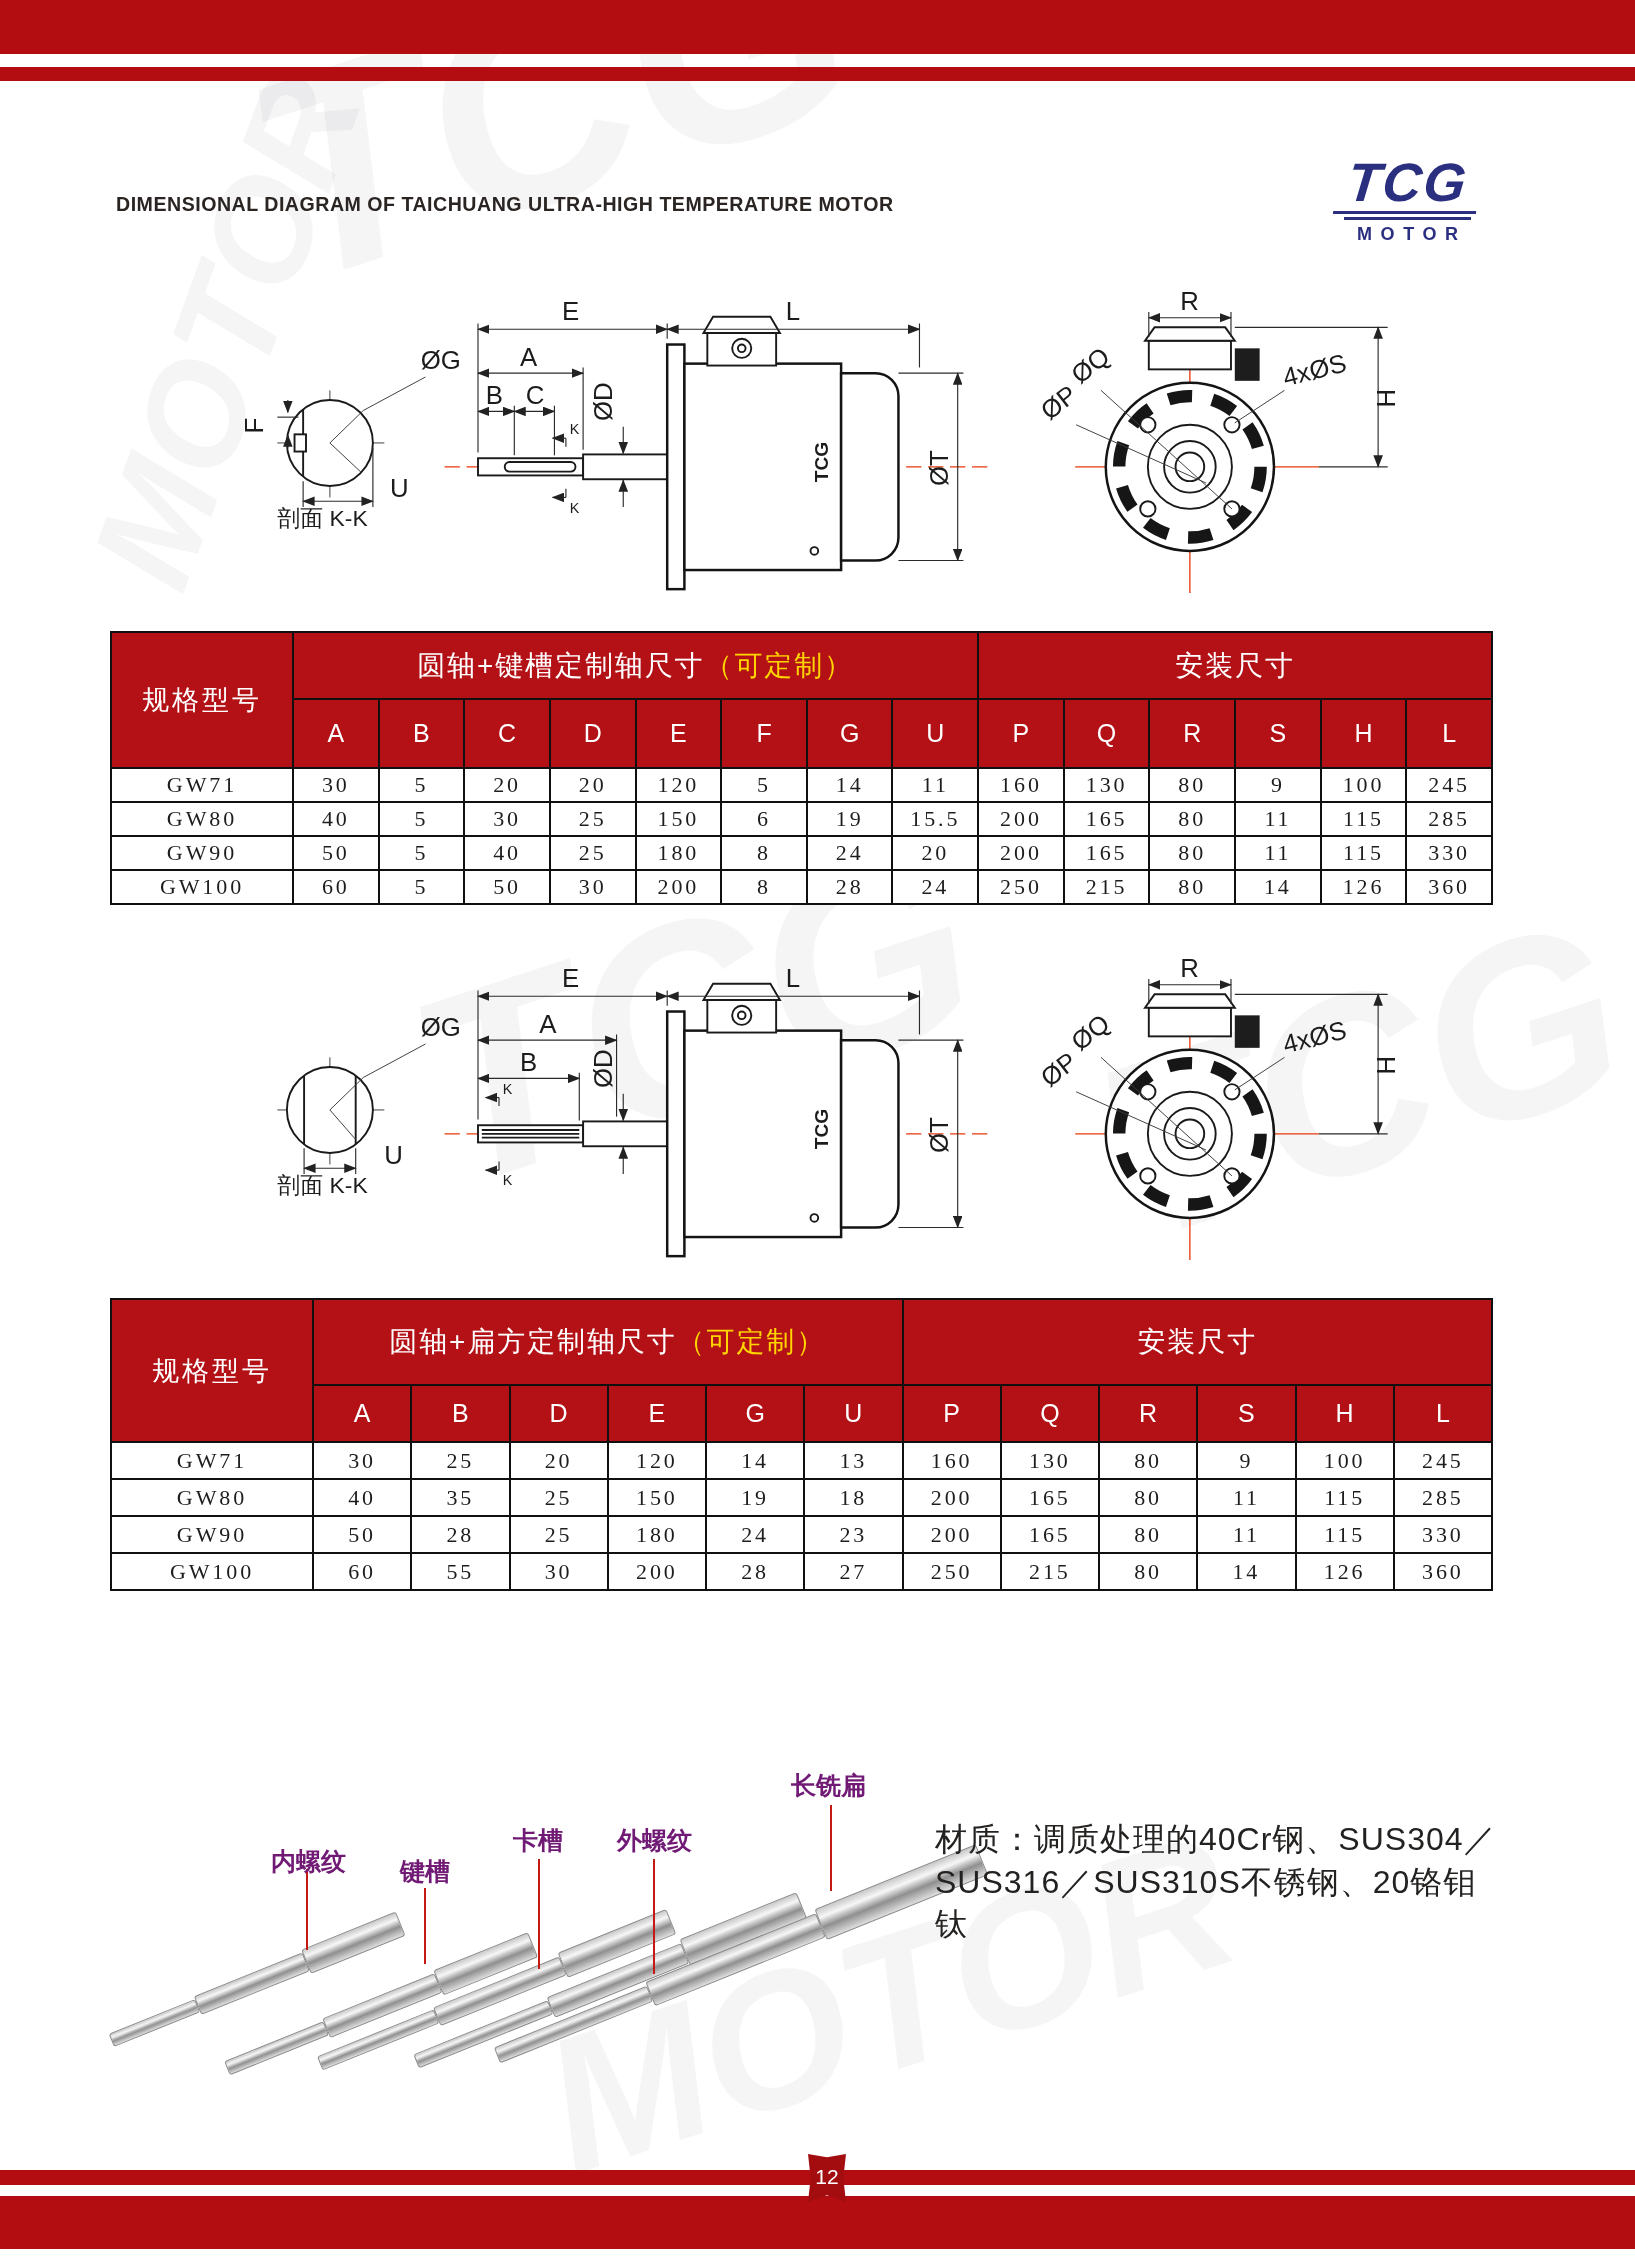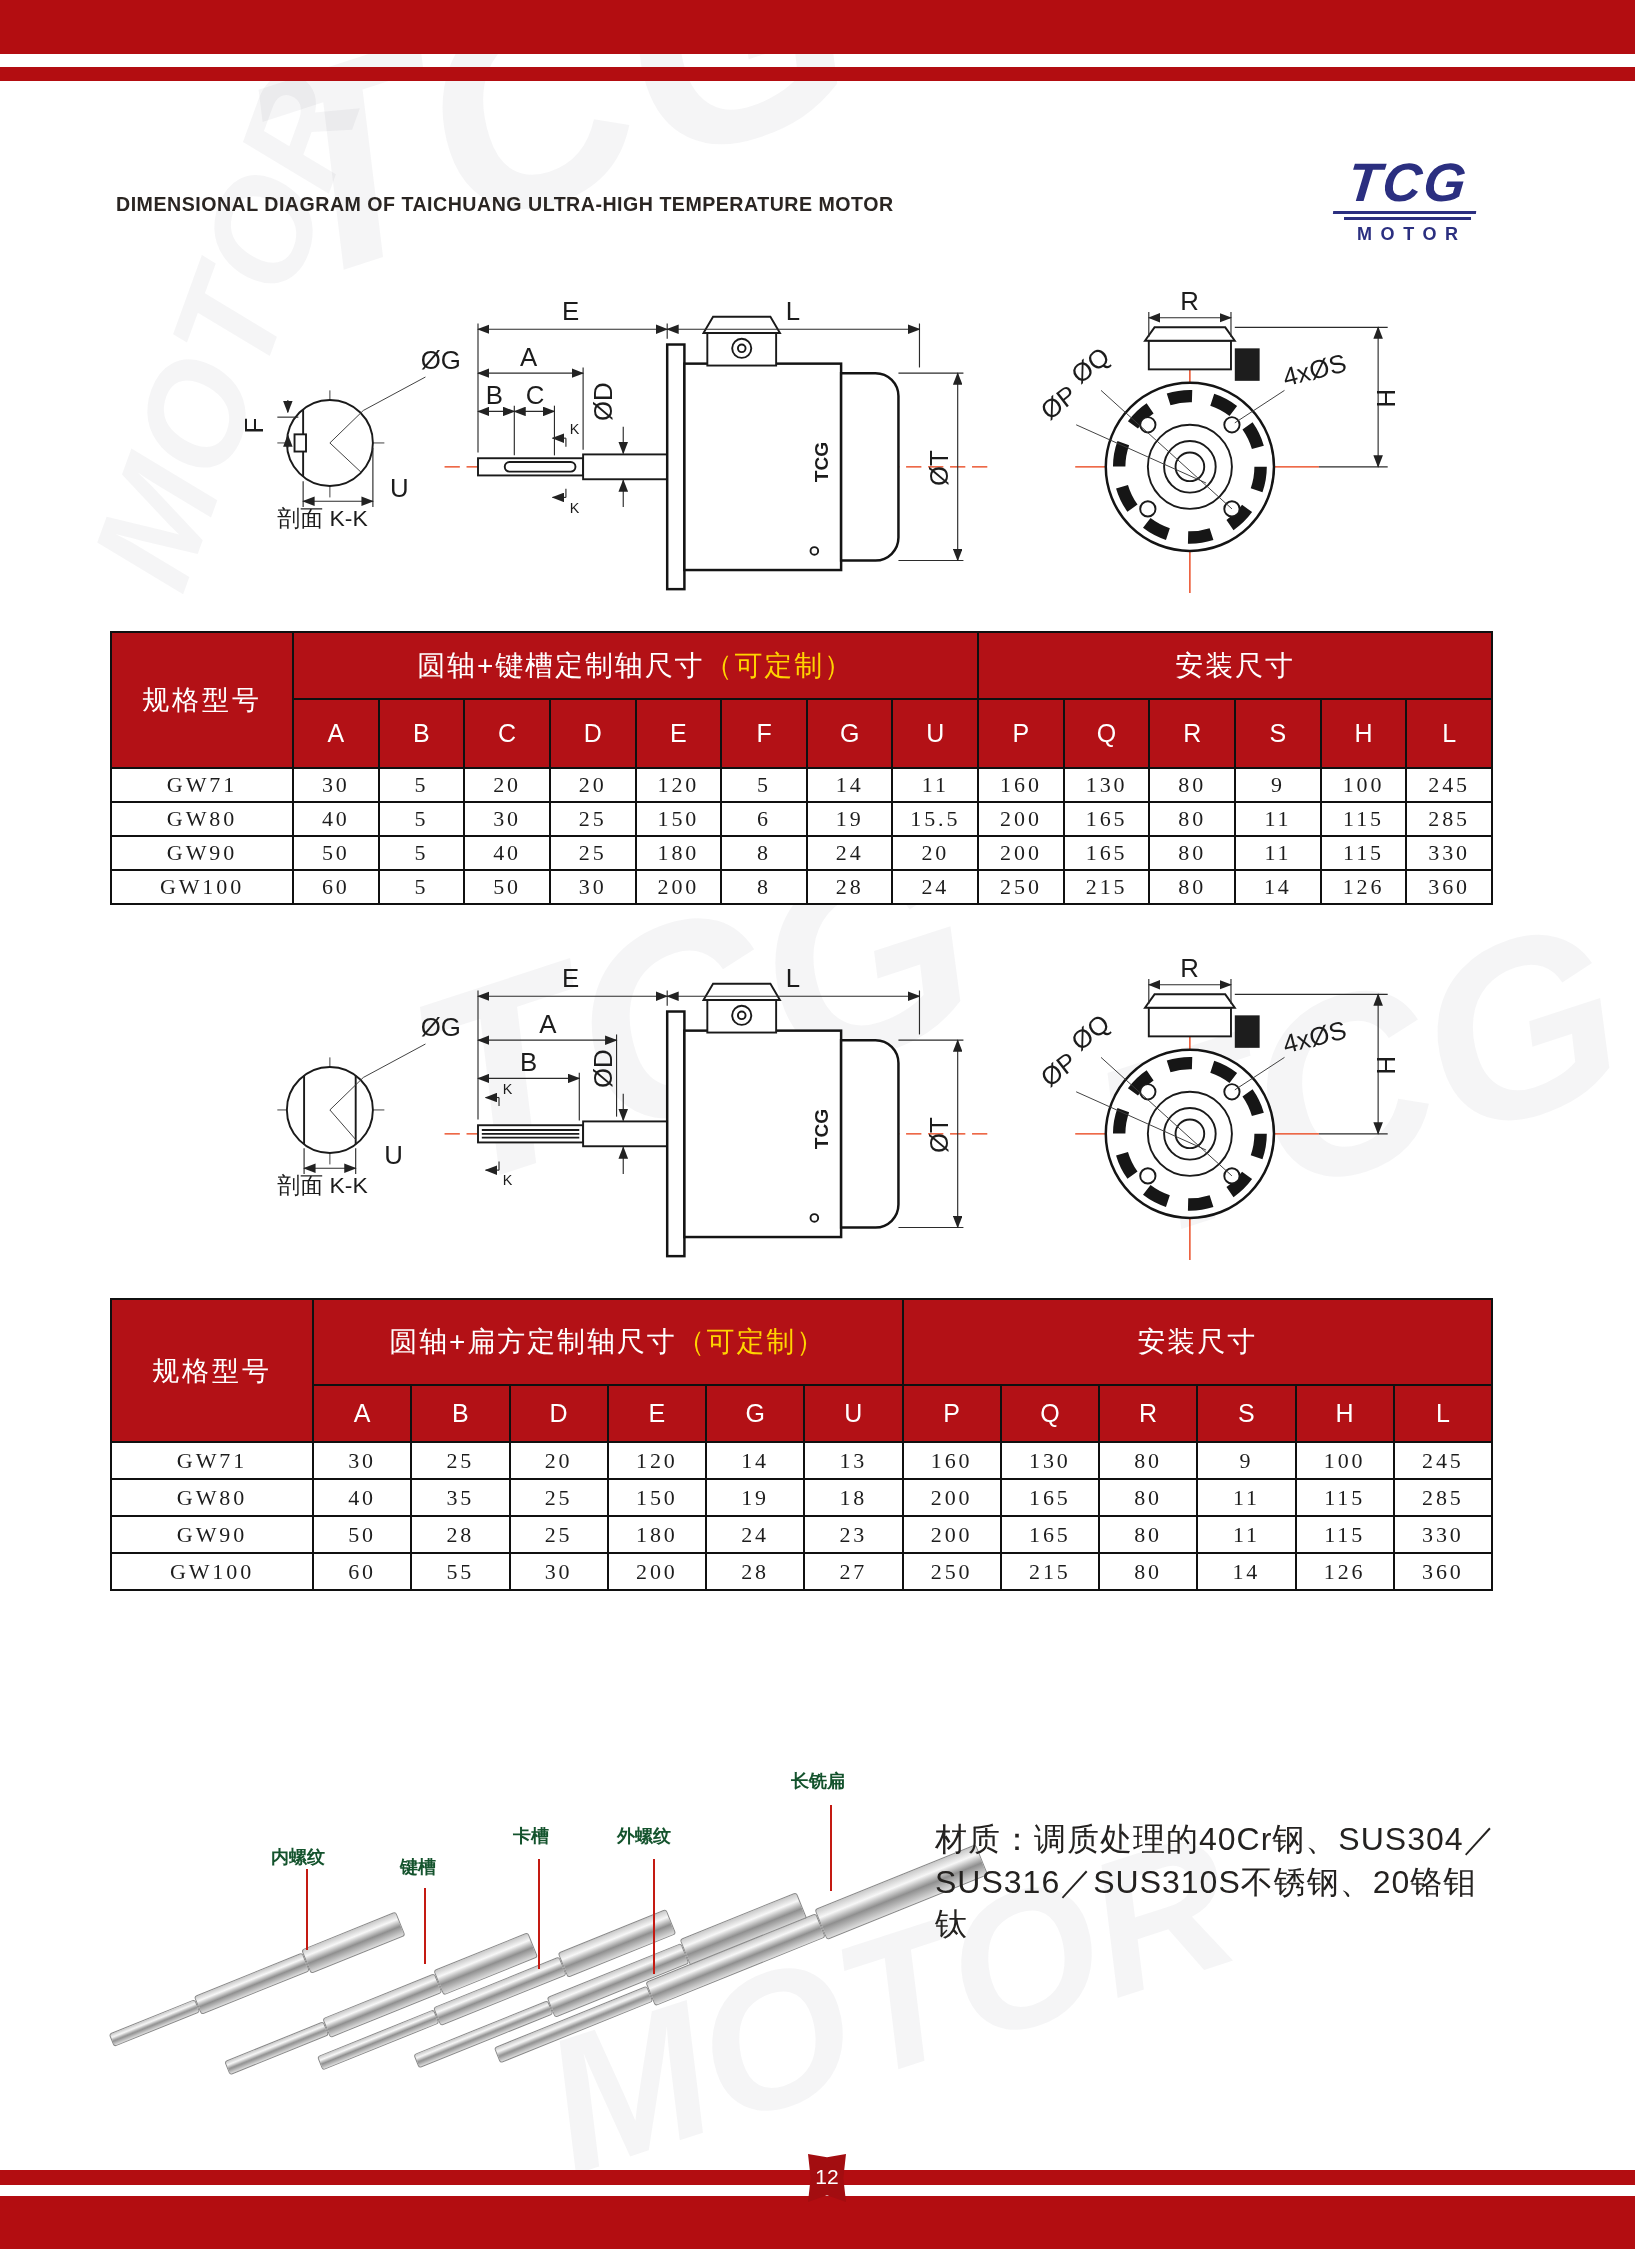--- a/index.html
+++ b/index.html
@@ -51,21 +51,21 @@
   table.spec td{background:#fff;font-family:"Liberation Serif","DejaVu Serif",serif;
       font-size:22px;letter-spacing:2.9px;color:#1d1d1d;}
   #table1 tr.r1{height:67px;} #table1 tr.r2{height:69px;} #table1 tbody tr{height:34px;}
   #table2 tr.r1{height:86px;} #table2 tr.r2{height:57px;} #table2 tbody tr{height:37px;}
   
   .shaft{position:absolute;display:flex;align-items:center;transform:rotate(-22deg);}
   .seg{background:linear-gradient(180deg,#c9c9c9 0%,#f7f7f7 28%,#8f8f8f 60%,#dedede 100%);
        border:1px solid #8a8a8a;border-radius:2.9px;}
   .leader{position:absolute;width:2.4px;background:#c41a12;}
   .shaft-label{position:absolute;font-family:Liberation Sans, sans-serif;
-       font-weight:bold;font-size:18px;color:#14532d;white-space:nowrap;}
+       font-weight:bold;font-size:25px;color:#701a75;white-space:nowrap;}
   
   .mat-head{left:935px;top:1742px;font-size:43px;font-weight:bold;letter-spacing:1.9px;
        font-family:"Liberation Serif","DejaVu Serif",serif;color:#151210;}
   .mat-body{left:935px;top:1818px;width:566px;font-size:32px;line-height:1.33;
        color:#242220;letter-spacing:1px;}
   .mat-note{left:929px;top:1961px;font-size:35px;font-weight:bold;letter-spacing:1.9px;
        font-family:"Liberation Serif","DejaVu Serif",serif;color:#e00404;}
 </style>
 </head>
 <body>

